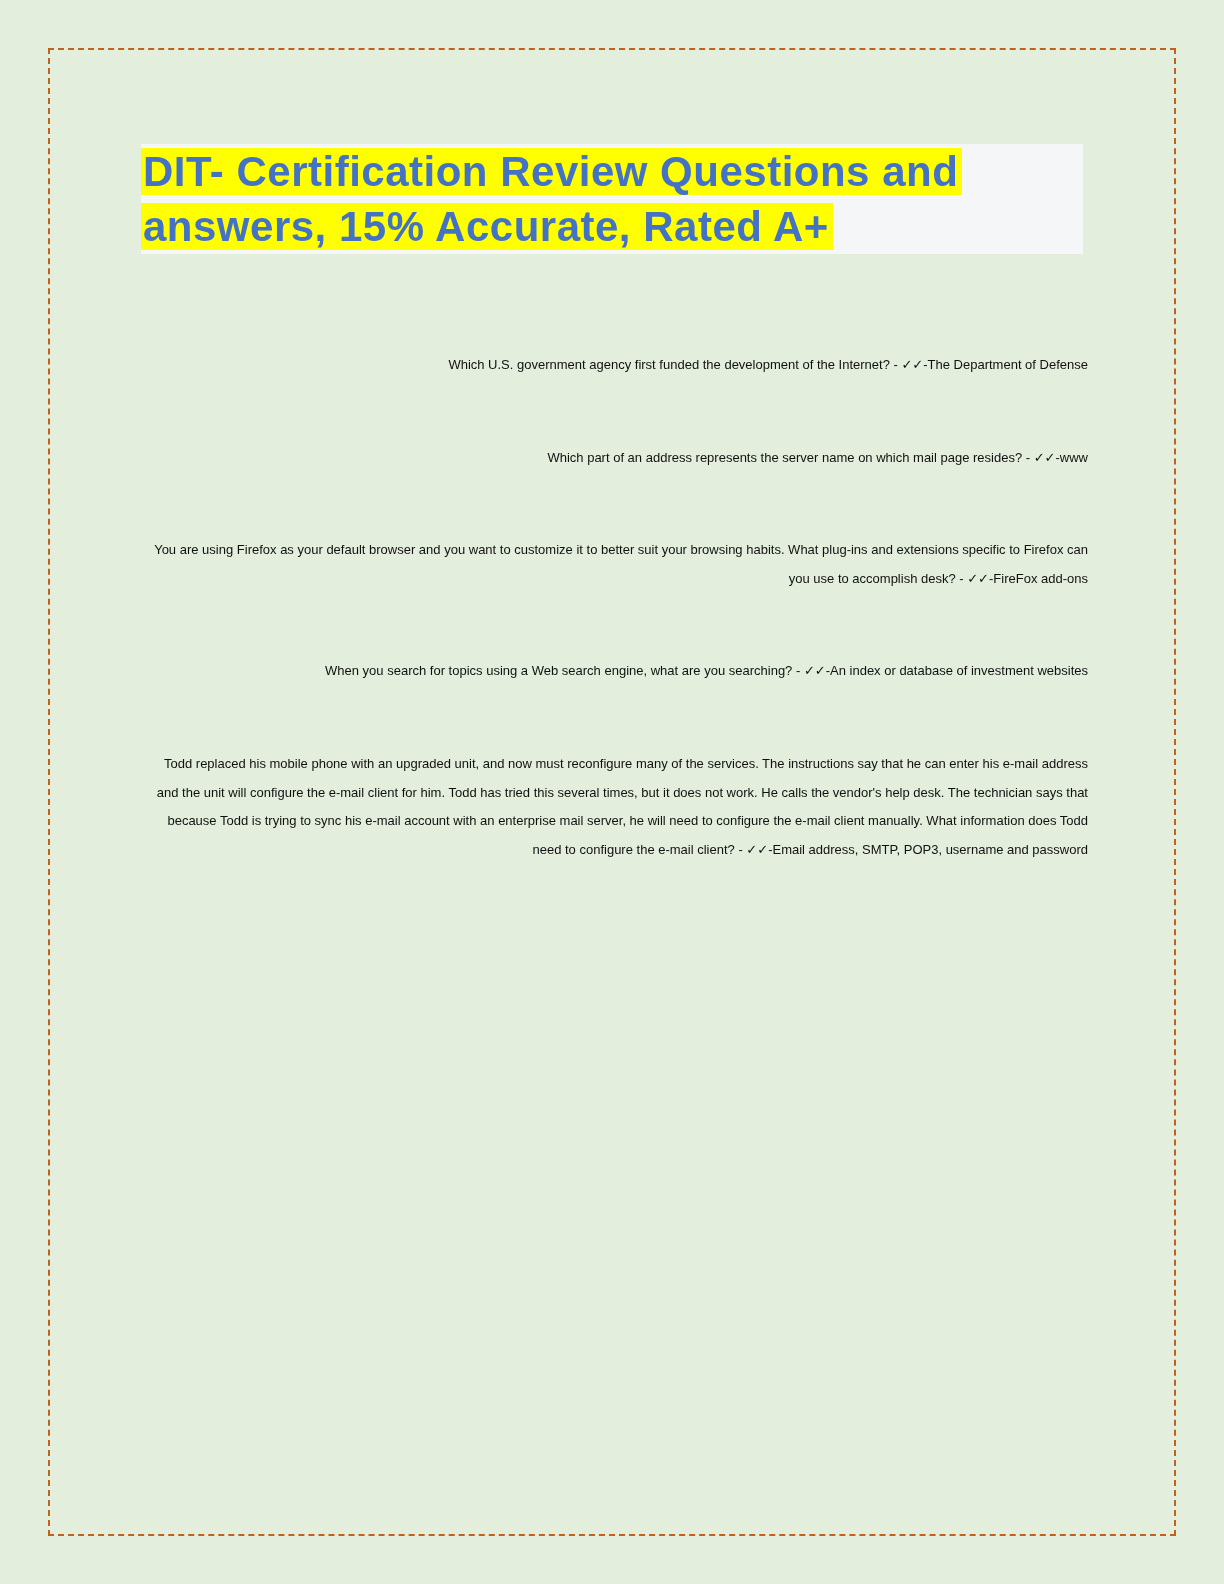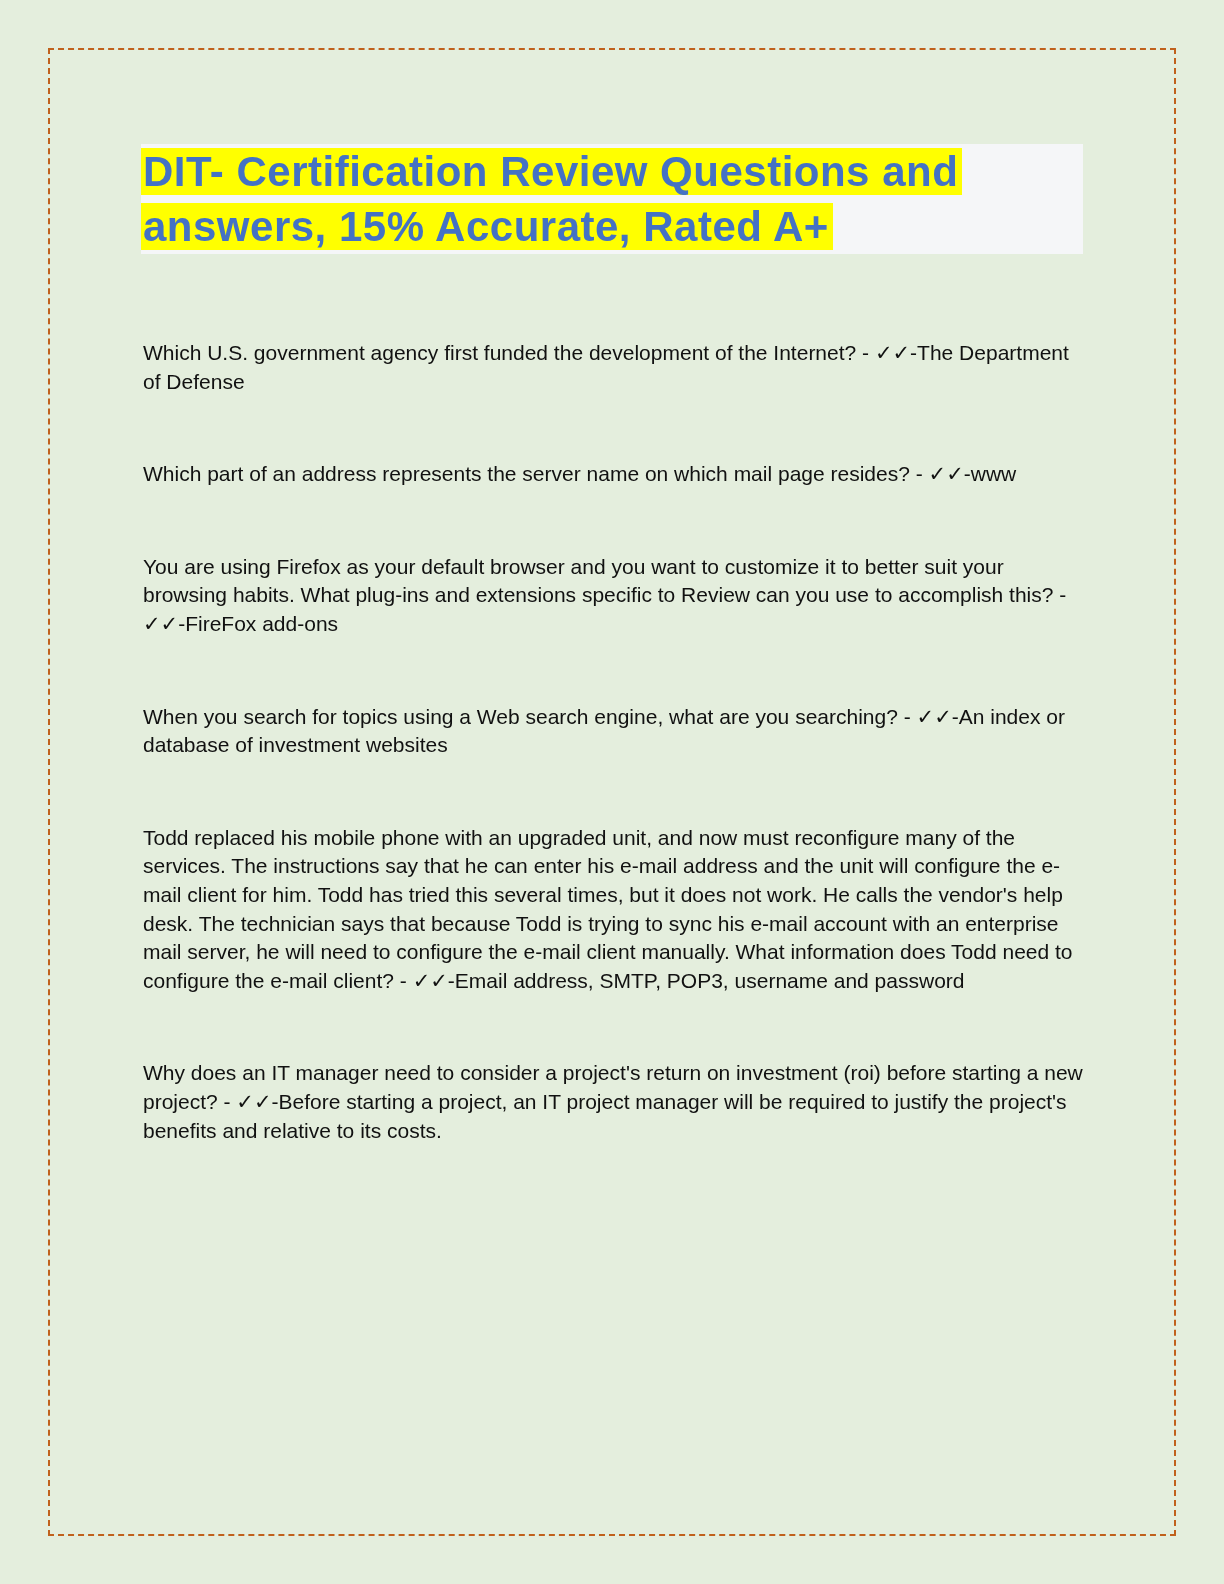--- a/index.html
+++ b/index.html
@@ -42,37 +42,37 @@
     box-decoration-break: clone;
     -webkit-box-decoration-break: clone;
   }
   .content {
     position: absolute;
     left: 143px;
     top: 339px;
     width: 945px;
   }
   .qa {
-    margin: 0 0 64px 0;
-    font-size: 21px;
+    margin: 12px 0 64px 0;
+    font-size: 13px;
     line-height: 28.6px;
     color: #111111;
+    text-align: right;
   }
 </style>
 </head>
 <body>
 
 <div class="page">
   <div class="border-frame"></div>
 
   <div class="title-block">
     <h1><span class="hl">DIT- Certification Review Questions and</span><br><span class="hl">answers, 15% Accurate, Rated A+</span></h1>
   </div>
 
   <div class="content">
     <p class="qa">Which U.S. government agency first funded the development of the Internet? - ✓✓-The Department of Defense</p>
     <p class="qa">Which part of an address represents the server name on which mail page resides? - ✓✓-www</p>
-    <p class="qa">You are using Firefox as your default browser and you want to customize it to better suit your browsing habits. What plug-ins and extensions specific to Review can you use to accomplish this? - ✓✓-FireFox add-ons</p>
+    <p class="qa">You are using Firefox as your default browser and you want to customize it to better suit your browsing habits. What plug-ins and extensions specific to Firefox can you use to accomplish desk? - ✓✓-FireFox add-ons</p>
     <p class="qa">When you search for topics using a Web search engine, what are you searching? - ✓✓-An index or database of investment websites</p>
     <p class="qa">Todd replaced his mobile phone with an upgraded unit, and now must reconfigure many of the services. The instructions say that he can enter his e-mail address and the unit will configure the e-mail client for him. Todd has tried this several times, but it does not work. He calls the vendor's help desk. The technician says that because Todd is trying to sync his e-mail account with an enterprise mail server, he will need to configure the e-mail client manually. What information does Todd need to configure the e-mail client? - ✓✓-Email address, SMTP, POP3, username and password</p>
-    <p class="qa">Why does an IT manager need to consider a project's return on investment (roi) before starting a new project? - ✓✓-Before starting a project, an IT project manager will be required to justify the project's benefits and relative to its costs.</p>
   </div>
 </div>
 
 </body></html>

